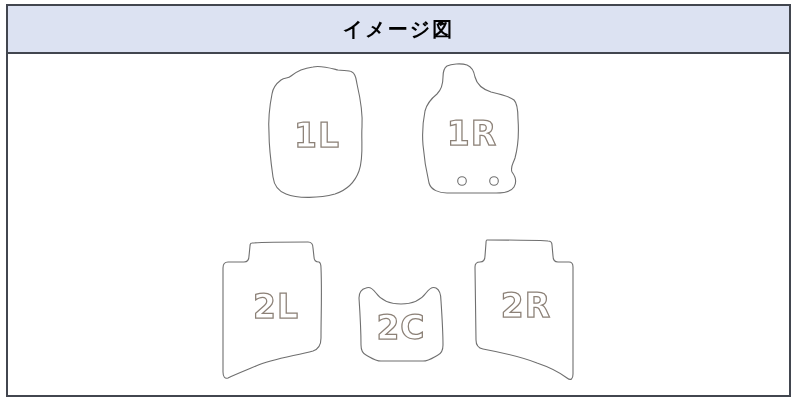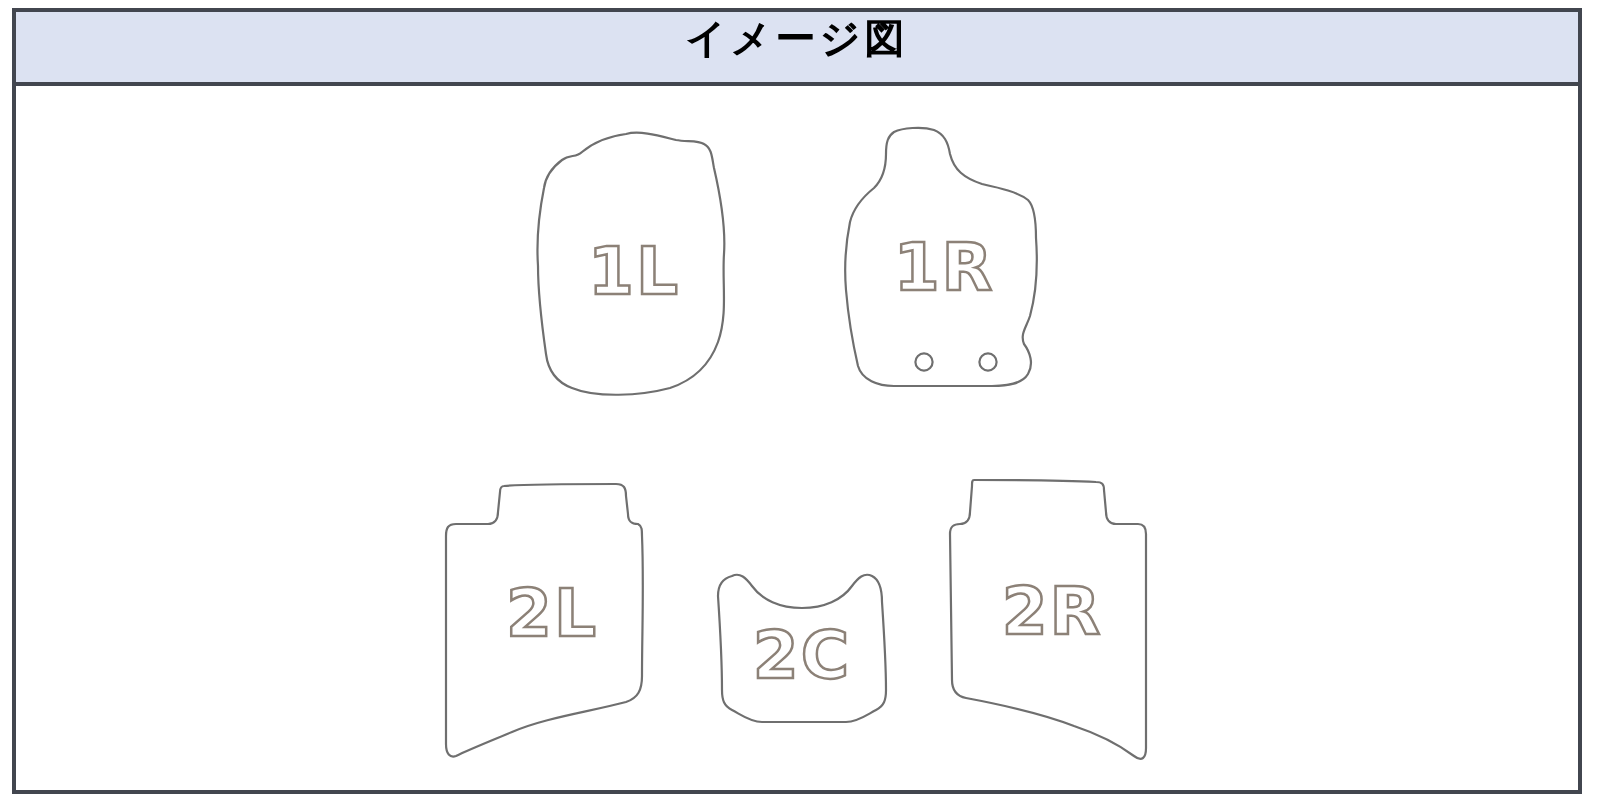--- a/index.html
+++ b/index.html
@@ -21,24 +21,24 @@
     font-family:"DejaVu Sans","Liberation Sans",sans-serif;
   }
   .frame{
     position:absolute;
     left:6px;top:4px;
     width:785px;height:393px;
     border:2px solid var(--frame-border);
     background:#ffffff;
   }
   .header-bar{
-    height:37px;
+    height:48px;
     background:var(--header-background);
     border-bottom:2px solid var(--frame-border);
-    display:flex;align-items:flex-start;justify-content:center;
+    display:flex;align-items:center;justify-content:center;
   }
   .page-title{
     font-size:20px;
     font-weight:bold;
     color:var(--title-text);
     letter-spacing:2px;
   }
   .diagram-svg{
     position:absolute;
     left:0;top:0;

